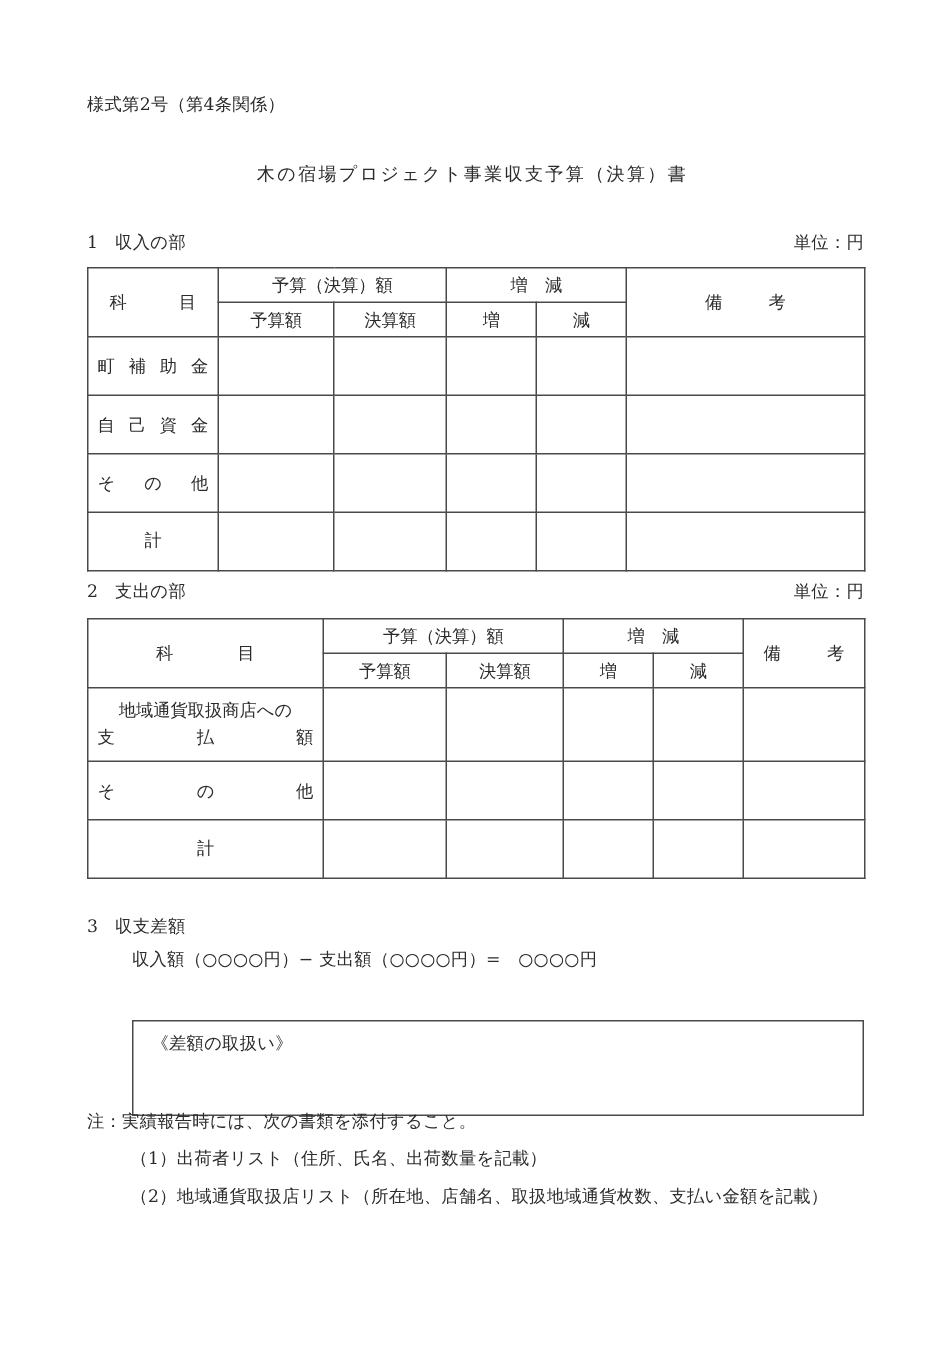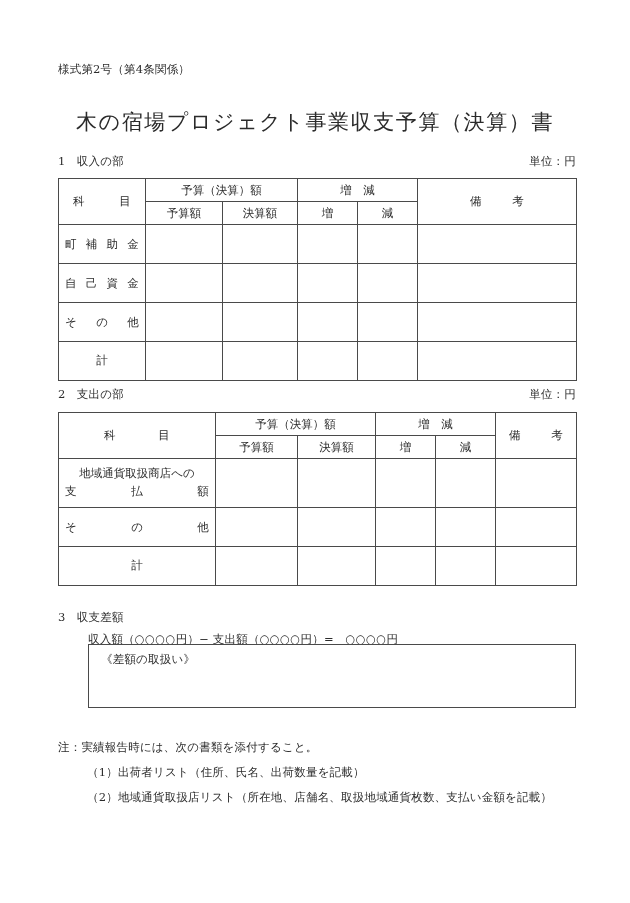--- a/index.html
+++ b/index.html
@@ -30,21 +30,21 @@
     font-size: 11.5px;
     letter-spacing: 0.2px;
     white-space: nowrap;
   }
   .doc-title {
     position: absolute;
     left: 0;
     top: 108px;
     width: 630px;
     text-align: center;
-    font-size: 21px;
+    font-size: 12px;
     letter-spacing: 1.6px;
     white-space: nowrap;
   }
 
   
   .section-head {
     position: absolute;
     left: 58px;
     width: 518px;
     font-size: 11.5px;
@@ -124,21 +124,21 @@
   .spread-66 { width: 66px; }
 
   .cell-label { line-height: 1.5; }
   .two-line { line-height: 1.55; padding: 2px 0; }
   .two-line .ln { display: block; }
 
   
   .diff-box {
     position: absolute;
     left: 88px;
-    top: 644px;
+    top: 680px;
     width: 488px;
     height: 64px;
     border: 1px solid #4a4a4a;
     box-sizing: border-box;
   }
   .diff-box-label {
     position: absolute;
     left: 12px;
     top: 7px;
     font-size: 11.5px;

